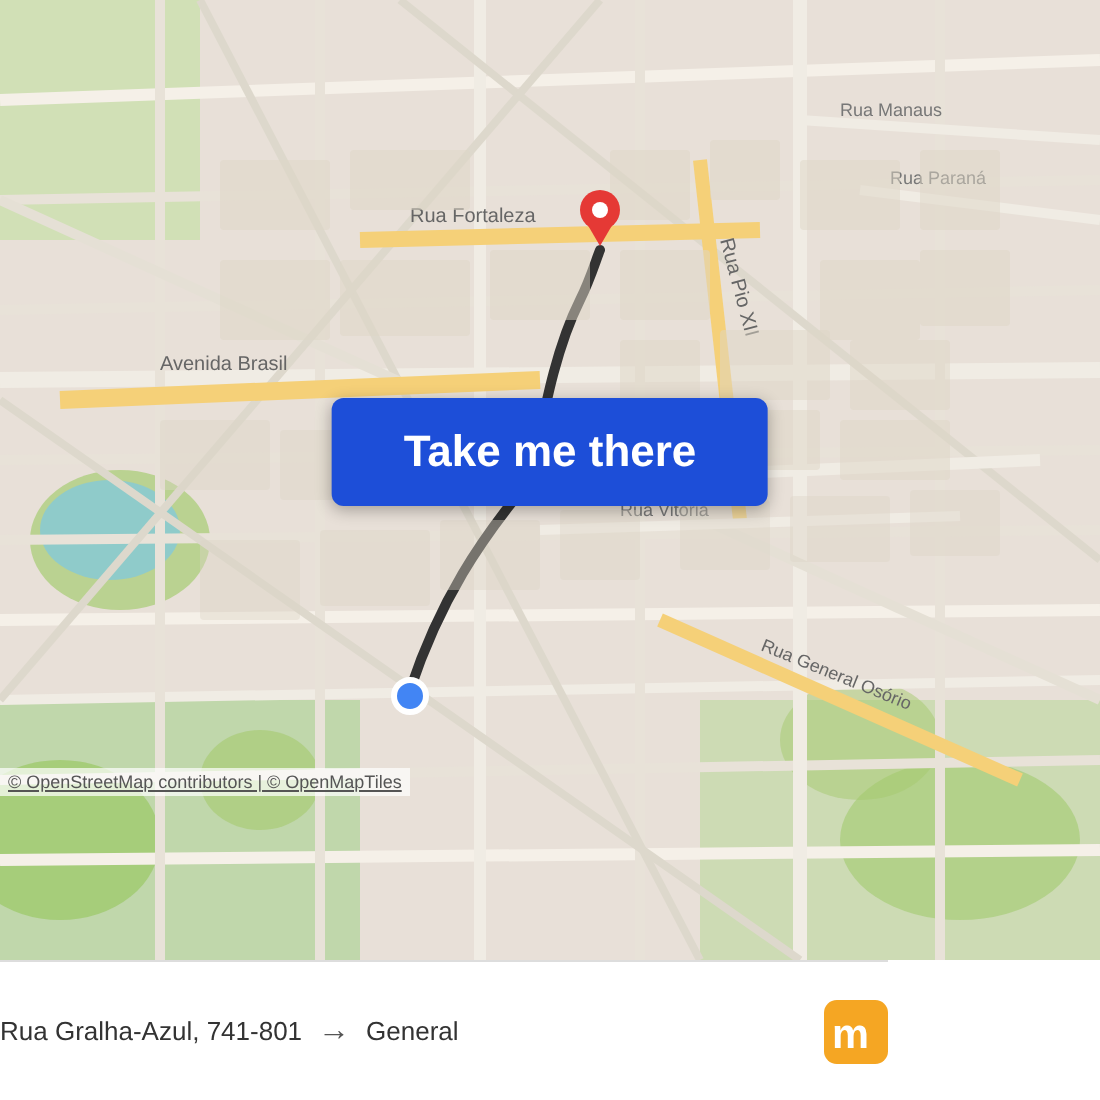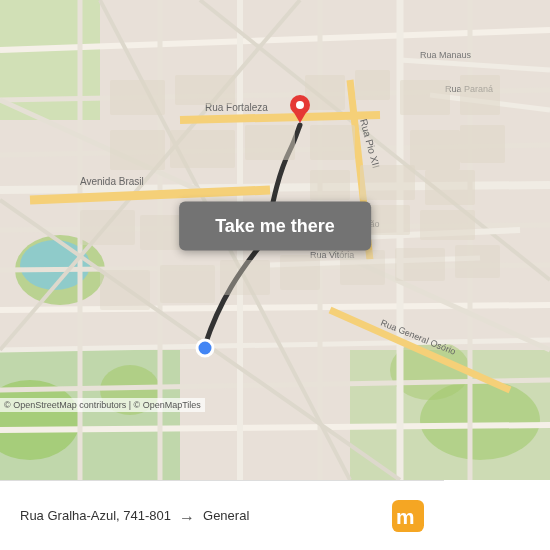--- a/index.html
+++ b/index.html
@@ -27,53 +27,54 @@
       width: 100%;
       height: 100%;
     }
 
     
     .take-me-there-btn {
       position: absolute;
       left: 50%;
       top: 47%;
       transform: translate(-50%, -50%);
-      background-color: #737373;
+      background-color: #1d4ed8;
       color: white;
       border: none;
       border-radius: 6px;
       padding: 14px 36px;
-      font-size: 18px;
+      font-size: 22px;
       font-weight: bold;
       cursor: pointer;
       white-space: nowrap;
       box-shadow: 0 2px 8px rgba(0,0,0,0.3);
       z-index: 10;
     }
 
     
     #bottom-bar {
       width: 444px;
       height: 70px;
       background: white;
       display: flex;
       align-items: center;
-      padding: 0 20px;
+      padding: 0 0;
       border-top: 1px solid #ddd;
       gap: 0;
     }
 
     .attribution {
       position: absolute;
-      bottom: 68px;
+      bottom: 82px;
       left: 0;
       background: rgba(255,255,255,0.7);
       font-size: 9px;
       color: #555;
       padding: 2px 4px;
+      text-decoration: underline;
     }
 
     .route-from {
       font-size: 13px;
       color: #333;
       font-weight: 500;
     }
 
     .route-arrow {
       font-size: 16px;

